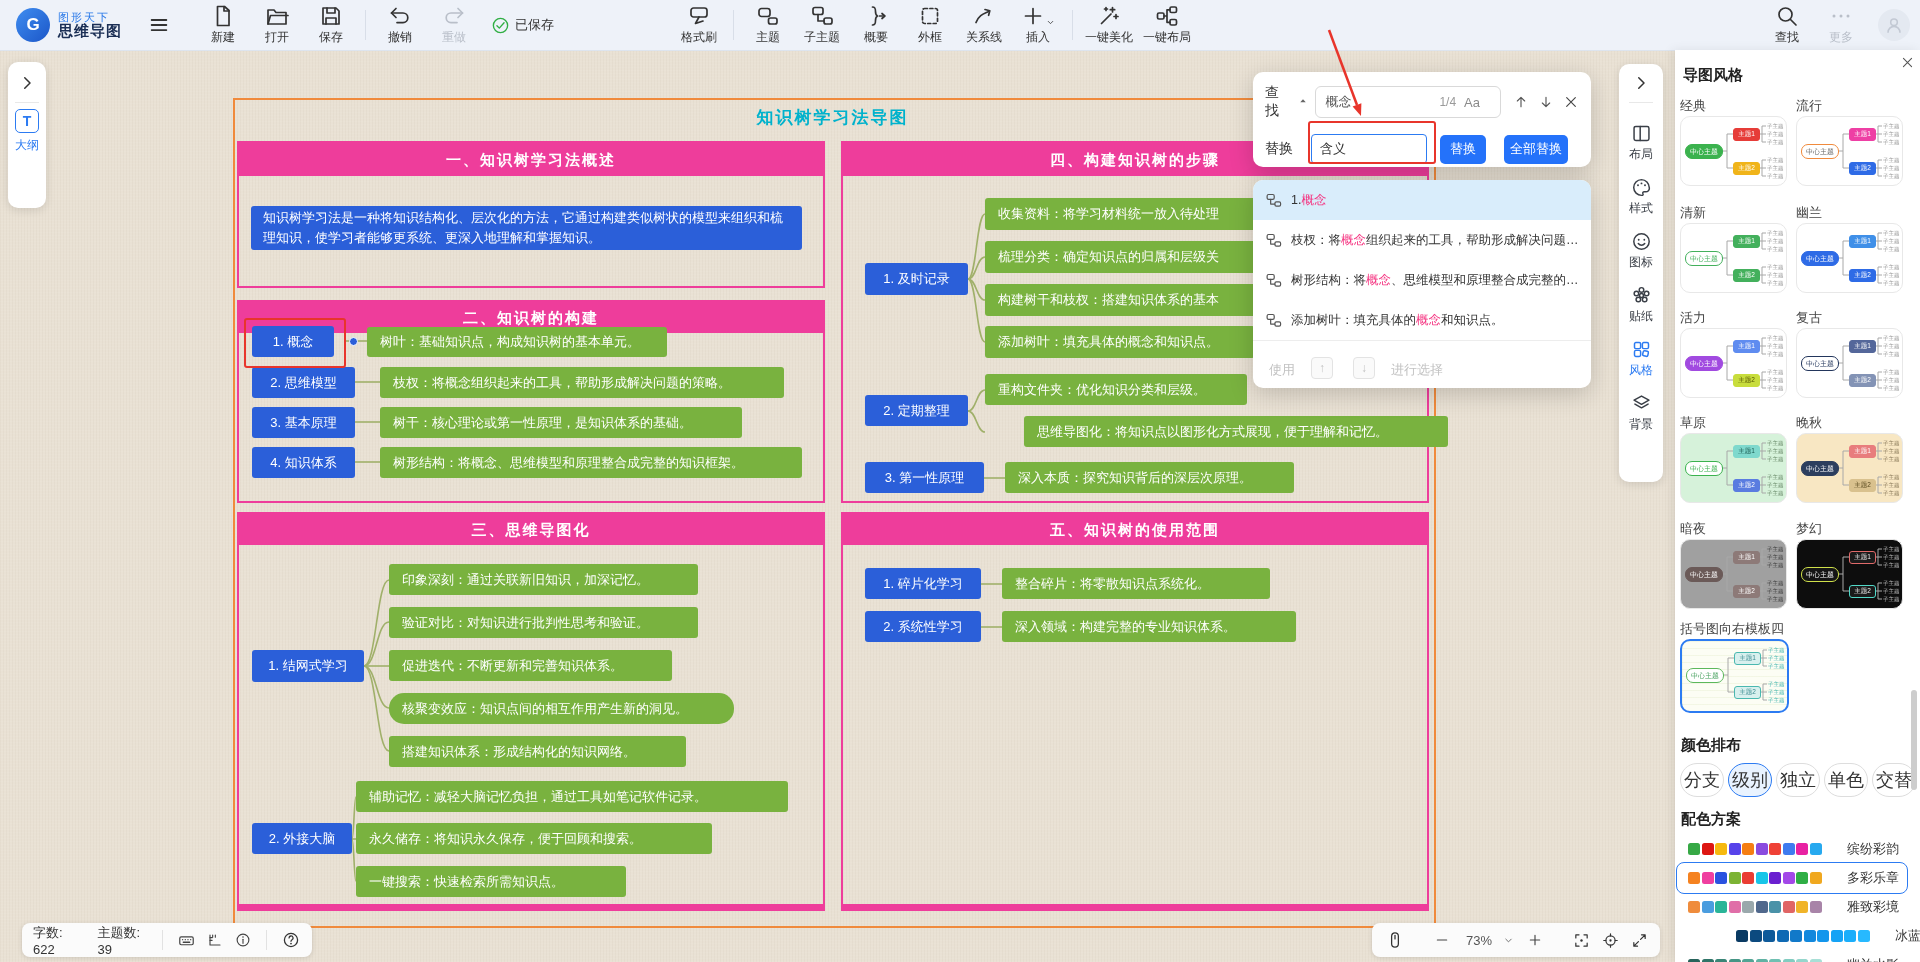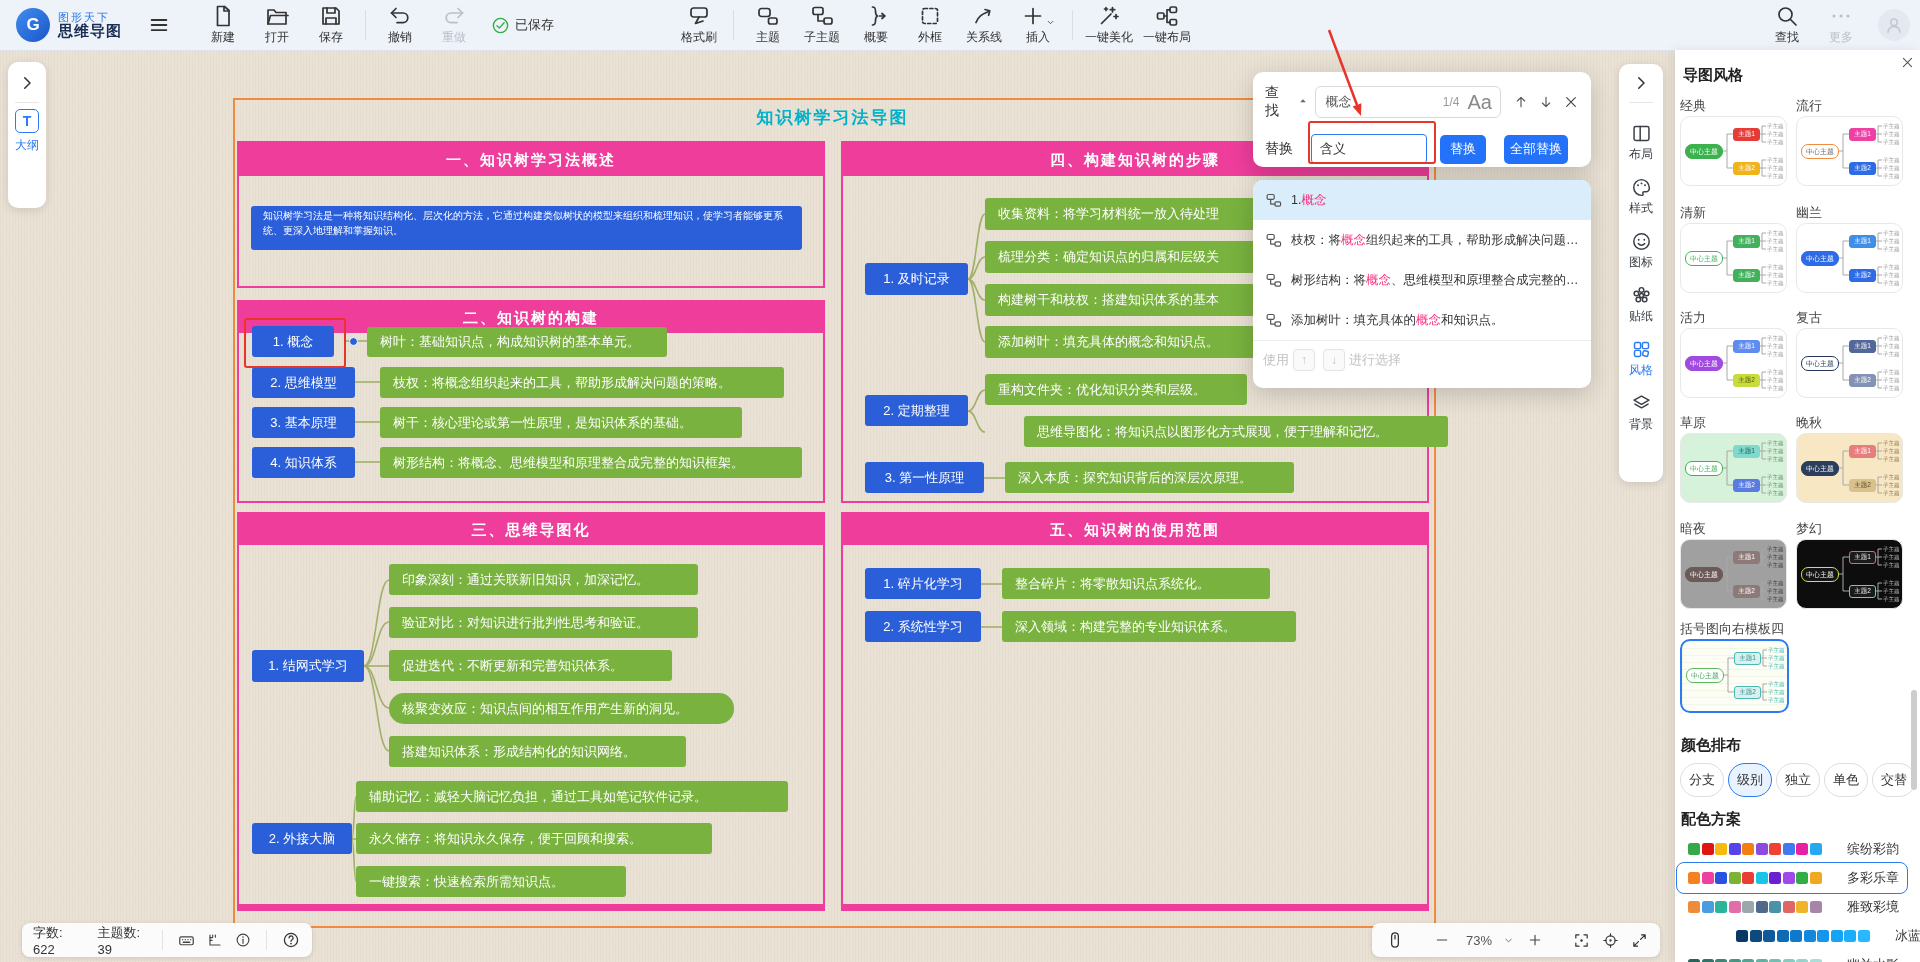--- a/index.html
+++ b/index.html
@@ -28,21 +28,21 @@
   .avatar{width:32px;height:32px;border-radius:50%;background:#e4e9f1;display:flex;align-items:center;justify-content:center;margin-left:10px;}
   .caret-row{display:flex;align-items:flex-end;}
   
   .sec{position:absolute;border:2px solid #ee3d9b;z-index:2;}
   .sec .hd{background:#ee3d9b;color:#fff;text-align:center;font-weight:bold;font-size:15px;letter-spacing:2px;}
   #map-frame{position:absolute;border:2px solid #f08a3c;z-index:1;}
   #map-title{position:absolute;text-align:center;color:#00b2cc;font-size:17px;font-weight:bold;letter-spacing:2px;z-index:2;}
   .node{position:absolute;display:flex;align-items:center;border-radius:3px;color:#fff;font-size:13px;white-space:nowrap;overflow:hidden;z-index:4;}
   .node.blue{background:#2b5fd9;justify-content:center;}
   .node.green{background:#79b23f;padding-left:13px;}
-  .node.wide{background:#2b5fd9;display:block;white-space:normal;line-height:1.5;padding:2px 12px;font-size:10px;}
+  .node.wide{background:#2b5fd9;display:block;white-space:normal;line-height:1.5;padding:2px 12px;font-size:13px;}
   #wires{position:absolute;left:0;top:0;z-index:3;pointer-events:none;}
   .sel-box{position:absolute;border:2.5px solid #e8352b;border-radius:3px;z-index:6;pointer-events:none;}
   .sel-dot{position:absolute;width:7px;height:7px;border-radius:50%;background:#2b5fd9;border:1px solid #fff;z-index:6;}
   
   .float-panel{position:absolute;background:#fff;border-radius:10px;box-shadow:0 2px 10px rgba(0,0,0,.12);z-index:15;display:flex;flex-direction:column;align-items:center;}
   .fp-divider{width:24px;height:1px;background:#e8e8e8;margin:6px 0;}
   .outline-icon{width:22px;height:22px;border:1.5px solid #2c7bf2;border-radius:5px;color:#2c7bf2;font-weight:bold;font-size:14px;display:flex;align-items:center;justify-content:center;}
   .outline-lbl{color:#2c7bf2;font-size:12px;margin-top:4px;}
   
   .rtb-item{display:flex;flex-direction:column;align-items:center;margin-top:14px;cursor:pointer;color:#3a3f47;}
@@ -51,38 +51,38 @@
   
   .pill{position:absolute;background:#fbfbfb;border-radius:8px;box-shadow:0 1px 5px rgba(0,0,0,.12);display:flex;align-items:center;z-index:15;font-size:13px;color:#333;}
   .pill .pdiv{width:1px;height:20px;background:#e2e2e2;margin:0 9px;}
   .pill .picon{display:flex;align-items:center;margin:0 6px;cursor:pointer;}
   
   .dlg{position:absolute;background:#fff;border-radius:10px;box-shadow:0 6px 24px rgba(0,0,0,.18);z-index:40;}
   .dlg-row{display:flex;align-items:center;}
   .find-input{position:relative;border:1px solid #d9d9d9;border-radius:6px;height:30px;background:#fff;display:flex;align-items:center;}
   .find-input .val{font-size:13px;color:#555;margin-left:10px;flex:1;}
   .counter{font-size:12px;color:#9a9a9a;margin-right:8px;}
-  .aa{font-size:20px;color:#8a8a8a;margin-right:8px;cursor:pointer;}
+  .aa{font-size:13px;color:#8a8a8a;margin-right:20px;cursor:pointer;}
   .repl-input{border:1.5px solid #2c7bf2;border-radius:4px;height:28px;display:flex;align-items:center;background:#fff;}
   .repl-input .val{font-size:13px;color:#333;margin-left:8px;}
   .red-annot{position:absolute;border:2.5px solid #e8352b;border-radius:3px;z-index:50;pointer-events:none;}
   .btn-blue{background:#2472fa;color:#fff;font-size:13px;border-radius:5px;display:flex;align-items:center;justify-content:center;cursor:pointer;}
   .res-row{display:flex;align-items:center;height:40px;padding:0 12px;font-size:12.5px;color:#333;white-space:nowrap;overflow:hidden;cursor:pointer;}
   .res-row.sel{background:#d9edfb;}
   .res-row .match{color:#f5317f;}
   .res-row svg{flex:0 0 auto;margin-right:9px;}
-  .res-footer{border-top:1px solid #ededed;display:flex;align-items:center;padding:0 10px;height:38px;color:#c2c2c2;font-size:13px;}
+  .res-footer{border-top:1px solid #ededed;display:flex;align-items:flex-end;padding:0 16px;height:38px;color:#c2c2c2;font-size:13px;gap:12px;}
   .keycap{width:20px;height:20px;border:1px solid #e3e3e3;border-radius:4px;background:#fafafa;display:flex;align-items:center;justify-content:center;margin:0 4px;color:#c2c2c2;font-size:12px;}
   
   #sidebar{position:absolute;left:1675px;top:50px;width:245px;height:912px;background:#fff;box-shadow:-3px 0 10px rgba(0,0,0,.08);z-index:30;}
   .sb-title{position:absolute;font-size:15px;font-weight:bold;color:#222;}
   .sb-label{position:absolute;font-size:13px;color:#444;}
   .style-card{position:absolute;width:105px;height:68px;border:1px solid #e8e8e8;border-radius:10px;overflow:hidden;cursor:pointer;}
   .style-card.selected{border:2px solid #2c7bf2;}
-  .pill-btn{position:absolute;width:42px;height:32px;border:1px solid #ddd;border-radius:17px;background:#fff;font-size:13px;color:#333;display:flex;align-items:center;justify-content:center;cursor:pointer;}
+  .pill-btn{position:absolute;width:42px;height:32px;border:1px solid #ddd;border-radius:17px;background:#fff;font-size:18px;color:#333;display:flex;align-items:center;justify-content:center;cursor:pointer;}
   .pill-btn.sel{border:1.5px solid #2c7bf2;background:#e9f3ff;}
   .scheme-row{position:absolute;width:230px;height:30px;border:1.5px solid transparent;border-radius:8px;display:flex;align-items:center;cursor:pointer;}
   .scheme-row.sel{border-color:#2c7bf2;}
   .sq{width:12px;height:12px;border-radius:2.5px;margin-right:1.5px;flex:0 0 auto;}
   .scheme-name{font-size:13px;color:#333;margin-left:auto;margin-right:8px;white-space:nowrap;}
   .sb-scroll{position:absolute;left:236px;top:640px;width:6px;height:100px;border-radius:3px;background:#cdcdcd;}
   .thumb-el{position:absolute;display:flex;align-items:center;justify-content:center;overflow:hidden;white-space:nowrap;}
   #annot-svg{position:absolute;left:0;top:0;z-index:60;pointer-events:none;}
 </style>
 </head>

